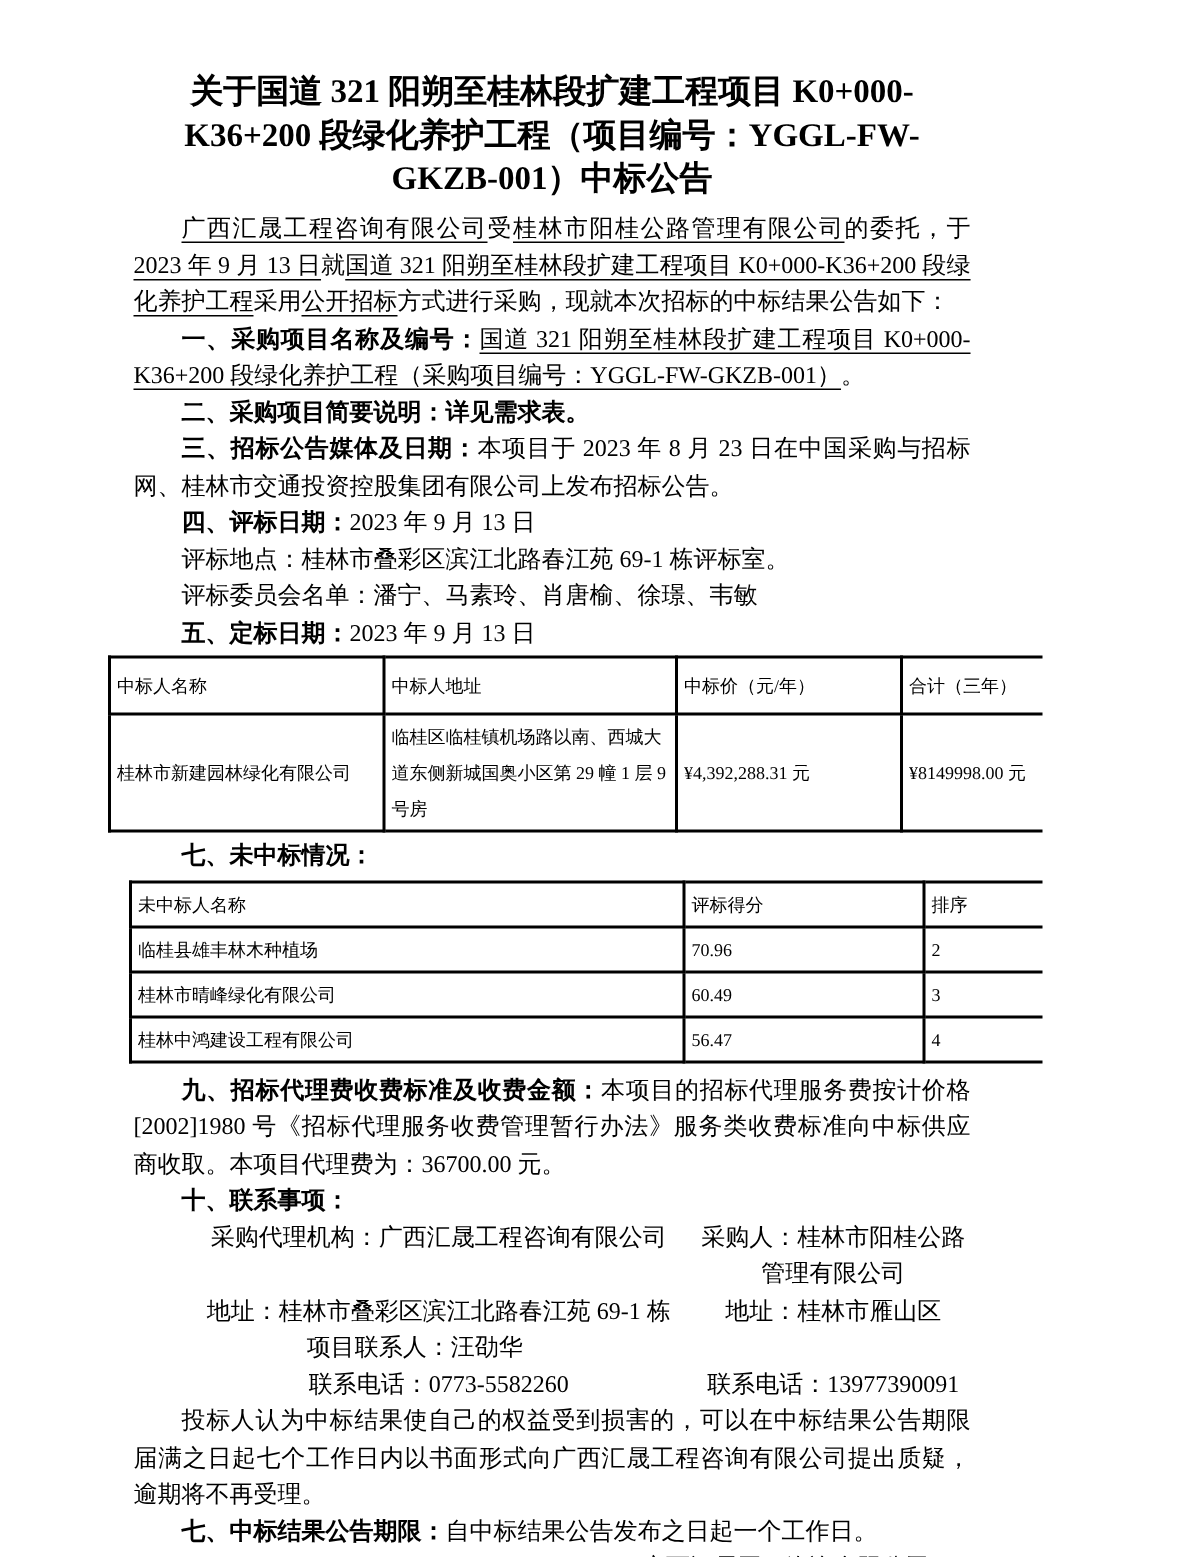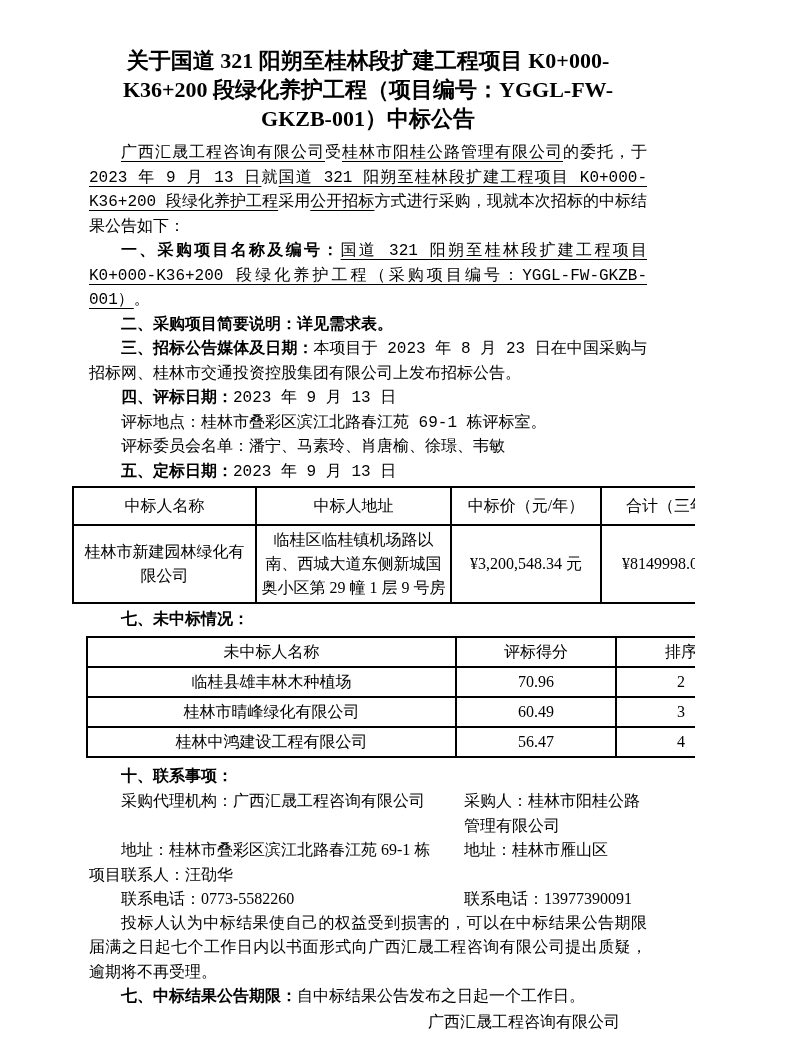--- a/index.html
+++ b/index.html
@@ -15,45 +15,45 @@
     line-height:24.5px;
     overflow:hidden;
   }
   .title {
     font-size:22px;
     line-height:29px;
     font-weight:bold;
     text-align:center;
     margin:0 0 8px 0;
   }
-  .para { margin:0; text-align:justify;font-family:Liberation Mono, monospace; }
+  .para { margin:0; text-align:justify; }
   .indent { text-indent:2em; }
   .b { font-weight:bold; }
   .u { text-decoration:underline; text-underline-offset:4px; text-decoration-thickness:1px; }
 
   table.tbl {
     border-collapse:collapse;
     table-layout:fixed;
-    text-align:center;
-    font-size:16px;
+    text-align:left;
+    font-size:12px;
   }
   table.tbl th, table.tbl td {
     border:2px solid #000000;
     font-weight:normal;
     padding:2px 4px;
     line-height:24px;
     vertical-align:middle;
     overflow:hidden;
   }
   table.winner { width:674px; margin:2px 0 4px -17px; }
   table.winner th { height:32px; }
   table.losers { width:659px; margin:3px 0 7px -3px; }
   table.losers th, table.losers td { height:24px; }
 
-  .contact-row { display:grid; grid-template-columns:375px auto; }
+  .contact-row { display:grid; grid-template-columns:375px auto;text-align:center; }
   .contact-row .cleft { padding-left:2em; }
 
   .sign { margin:0; text-align:right; padding-right:27px; }
 </style>
 </head>
 <body>
 
 <div class="page">
 
   <h1 class="title">关于国道 321 阳朔至桂林段扩建工程项目 K0+000-K36+200 段绿化养护工程（项目编号：YGGL-FW-GKZB-001）中标公告</h1>
@@ -84,21 +84,21 @@
     <tbody>
       <tr>
         <th>中标人名称</th>
         <th>中标人地址</th>
         <th>中标价（元/年）</th>
         <th>合计（三年）</th>
       </tr>
       <tr>
         <td>桂林市新建园林绿化有限公司</td>
         <td>临桂区临桂镇机场路以南、西城大道东侧新城国奥小区第 29 幢 1 层 9 号房</td>
-        <td>¥3,200,548.34 元</td>
+        <td>¥4,392,288.31 元</td>
         <td>¥8149998.00 元</td>
       </tr>
     </tbody>
   </table>
 
   <p class="para indent"><span class="b">七、未中标情况：</span></p>
 
   <table class="tbl losers">
     <colgroup>
         <col style="width:369px">
@@ -122,20 +122,21 @@
         <td>3</td>
       </tr>
       <tr>
         <td>桂林中鸿建设工程有限公司</td>
         <td>56.47</td>
         <td>4</td>
       </tr>
     </tbody>
   </table>
 
+  <p class="para indent"><span class="b">九、招标代理费收费标准及收费金额：</span><span>本项目的招标代理服务费按计价格[2002]1980 号《招标代理服务收费管理暂行办法》服务类收费标准向中标供应商收取。本项目代理费为：36700.00 元。</span></p>
 
   <p class="para indent"><span class="b">十、联系事项：</span></p>
 
   <div>
     <div class="contact-row">
       <span class="cleft">采购代理机构：广西汇晟工程咨询有限公司</span>
       <span>采购人：桂林市阳桂公路管理有限公司</span>
     </div>
     <div class="contact-row">
       <span class="cleft">地址：桂林市叠彩区滨江北路春江苑 69-1 栋</span>

